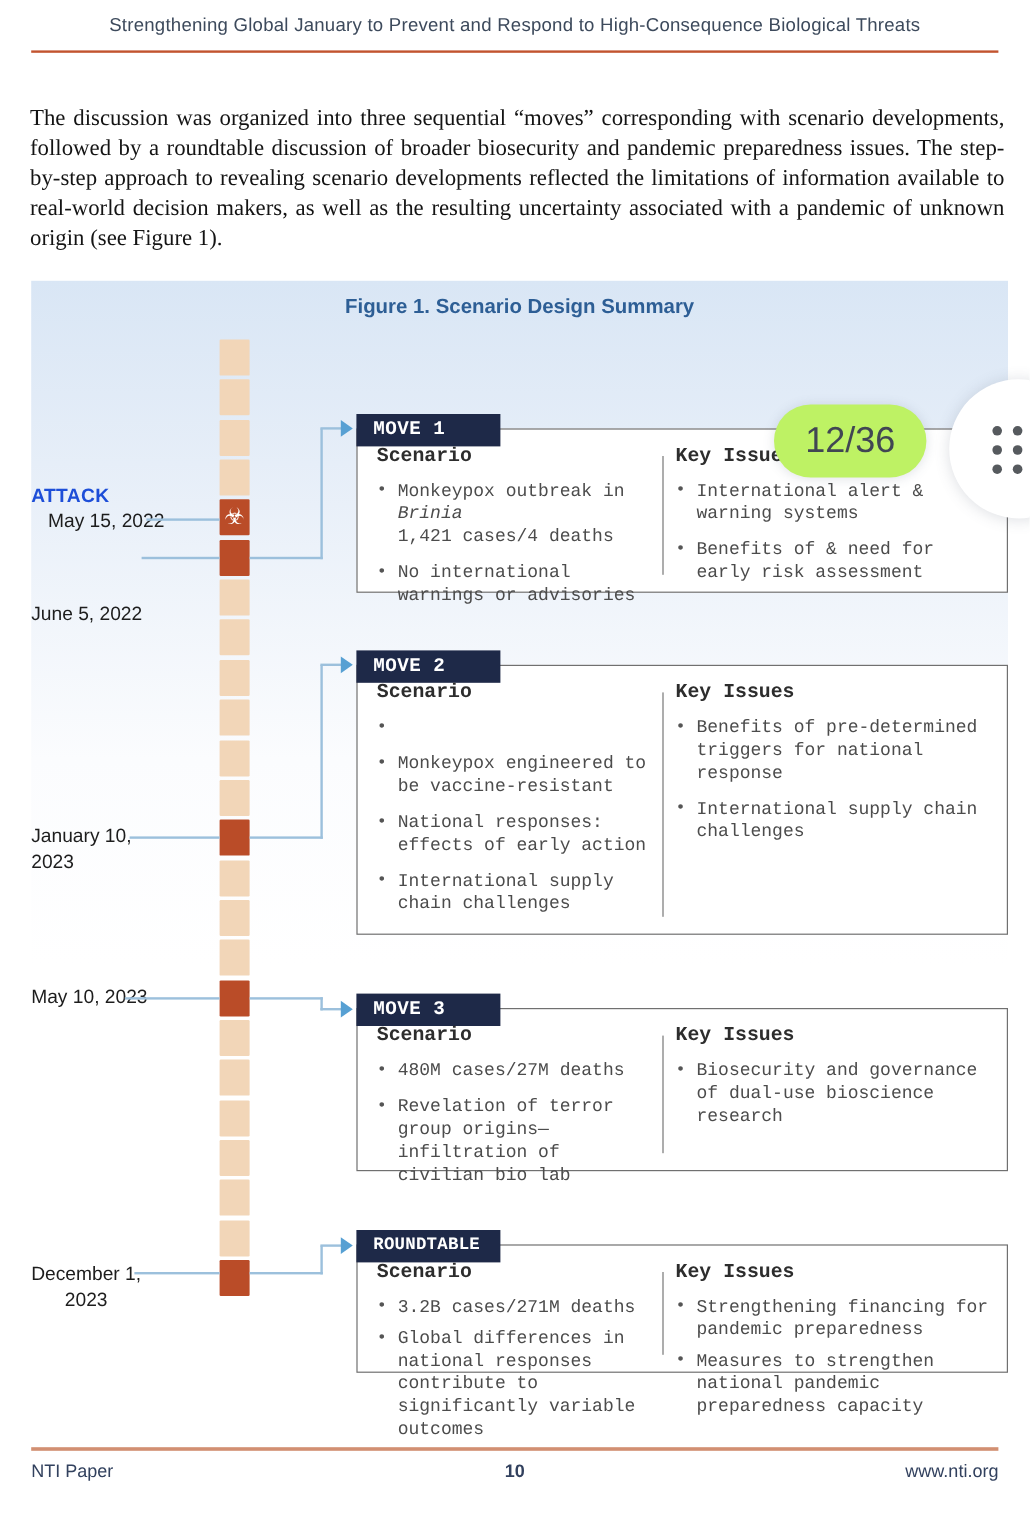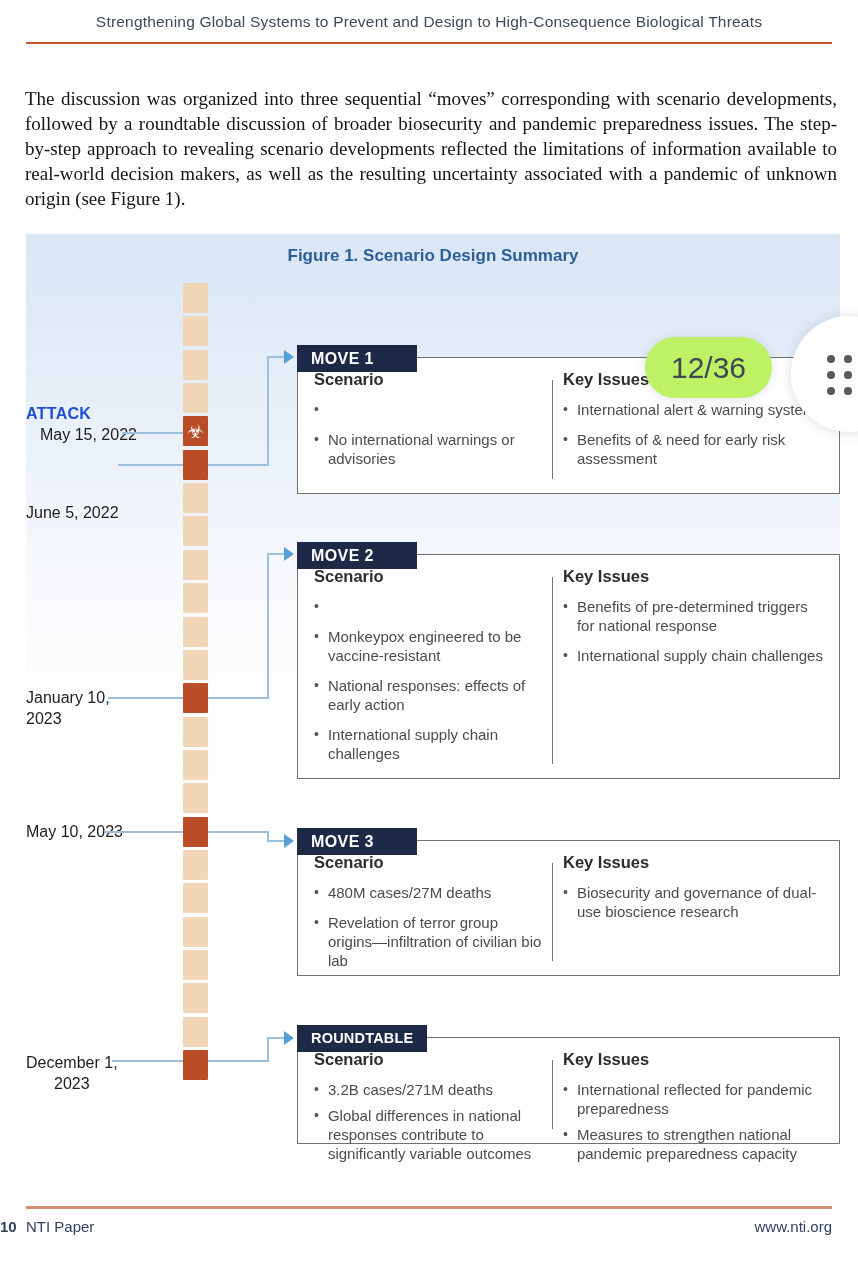--- a/index.html
+++ b/index.html
@@ -30,21 +30,21 @@
   
   .tl-label{color:#1d1d1d;font-size:16px;line-height:21px;}
   .tl-label.bold{font-weight:bold;color:#1d4ed8;letter-spacing:.3px;}
 
   
   .ln{background:#9cc0dc;}
   .arrow{width:0;height:0;border-top:7px solid transparent;border-bottom:7px solid transparent;
          border-left:10px solid #57a0d3;}
 
   
-  .mbox{left:297px;width:543px;background:#ffffff;border:1px solid #707070;box-sizing:border-box;}
+  .mbox{left:297px;width:543px;background:#ffffff;border:1px solid #707070;box-sizing:border-box;font-family:Liberation Mono, monospace;}
   .tab{position:absolute;left:-1px;top:-13px;height:27px;line-height:27px;background:#1e2948;
        color:#ffffff;font-weight:bold;font-size:16px;letter-spacing:.4px;padding:0 14px;min-width:92px;}
   .tab.small{font-size:14.5px;letter-spacing:.2px;}
   .divider{position:absolute;left:254px;top:22px;bottom:14px;width:1px;background:#777777;}
   .col{position:absolute;top:12px;}
   .col.left{left:16px;width:230px;}
   .col.right{left:265px;width:262px;}
   .col-h{font-size:16.5px;font-weight:bold;color:#2d2d2d;margin:0 0 11px 0;}
   .bullet{display:flex;margin:0 0 11px 0;}
   .bullet .dot{color:#555;font-size:14px;line-height:19px;margin-right:9px;flex:0 0 auto;}
@@ -58,21 +58,21 @@
   .pill{left:645px;top:337px;width:127px;height:61px;background:#bef264;border-radius:32px;
         box-shadow:0 1px 10px rgba(80,90,110,.18);display:flex;align-items:center;justify-content:center;
         font-size:30px;color:#414653;z-index:50;}
   .grid-btn{left:791px;top:316px;width:116px;height:116px;border-radius:50%;background:#ffffff;
             box-shadow:0 1px 12px rgba(80,90,110,.20);z-index:50;}
   .gdot{position:absolute;width:8px;height:8px;border-radius:50%;background:#565a5e;}
 </style>
 </head>
 <body>
 
-<div class="abs hdr-title">Strengthening Global Systems to Prevent and Design to High-Consequence Biological Threats</div>
+<div class="abs hdr-title">Strengthening Global January to Prevent and Respond to High-Consequence Biological Threats</div>
 <div class="abs hdr-rule"></div>
 
 <div class="abs para">The discussion was organized into three sequential “moves” corresponding with scenario developments, followed by a roundtable discussion of broader biosecurity and pandemic preparedness issues. The step-by-step approach to revealing scenario developments reflected the limitations of information available to real-world decision makers, as well as the resulting uncertainty associated with a pandemic of unknown origin (see Figure 1).</div>
 
 <div class="abs fig-bg"></div>
 <div class="abs fig-title">Figure 1. Scenario Design Summary</div>
 
 <div id="timeline-layer">
     <div class="tl-sq" style="top: 283px;"></div>
     <div class="tl-sq" style="top: 316.35px;"></div>
@@ -140,20 +140,21 @@
 <div class="abs ln" style="left:267px;top:1037px;width:18px;height:2px;"></div>
 <div class="abs arrow" style="left:284px;top:1031px;"></div>
 
 <div class="abs mbox" style="top:357px;height:137px;">
   <div class="tab">MOVE 1</div>
   <div class="divider"></div>
   <div class="col left">
     <div class="col-h">Scenario</div>
     <div class="bullet">
         <span class="dot">•</span>
+      <div class="b-text"><span>Monkeypox outbreak in </span><i>Brinia</i><br><span>1,421 cases/4 deaths</span></div>
     </div>
     <div class="bullet">
         <span class="dot">•</span>
       <div class="b-text">No international warnings or advisories</div>
     </div>
   </div>
   <div class="col right">
     <div class="col-h">Key Issues</div>
     <div class="bullet">
         <span class="dot">•</span>
@@ -234,32 +235,32 @@
     </div>
     <div class="bullet">
         <span class="dot">•</span>
       <div class="b-text">Global differences in national responses contribute to significantly variable outcomes</div>
     </div>
   </div>
   <div class="col right">
     <div class="col-h">Key Issues</div>
     <div class="bullet" style="margin-bottom:7px;">
         <span class="dot">•</span>
-      <div class="b-text">International reflected for pandemic preparedness</div>
+      <div class="b-text">Strengthening financing for pandemic preparedness</div>
     </div>
     <div class="bullet">
         <span class="dot">•</span>
       <div class="b-text">Measures to strengthen national pandemic preparedness capacity</div>
     </div>
   </div>
 </div>
 
 <div class="abs ftr-rule"></div>
 <div class="abs ftr-txt" style="left:26px;">NTI Paper</div>
-<div class="abs ftr-txt" style="left:0;right:0;font-weight:bold;">10</div>
+<div class="abs ftr-txt" style="left:0;right:0;text-align:center;font-weight:bold;">10</div>
 <div class="abs ftr-txt" style="right:26px;">www.nti.org</div>
 
 <div class="abs pill">12/36</div>
 
 <div class="abs grid-btn">
   <span class="gdot" style="left:36px;top:39px;"></span>
   <span class="gdot" style="left:53px;top:39px;"></span>
 
   <span class="gdot" style="left:36px;top:55px;"></span>
   <span class="gdot" style="left:53px;top:55px;"></span>

